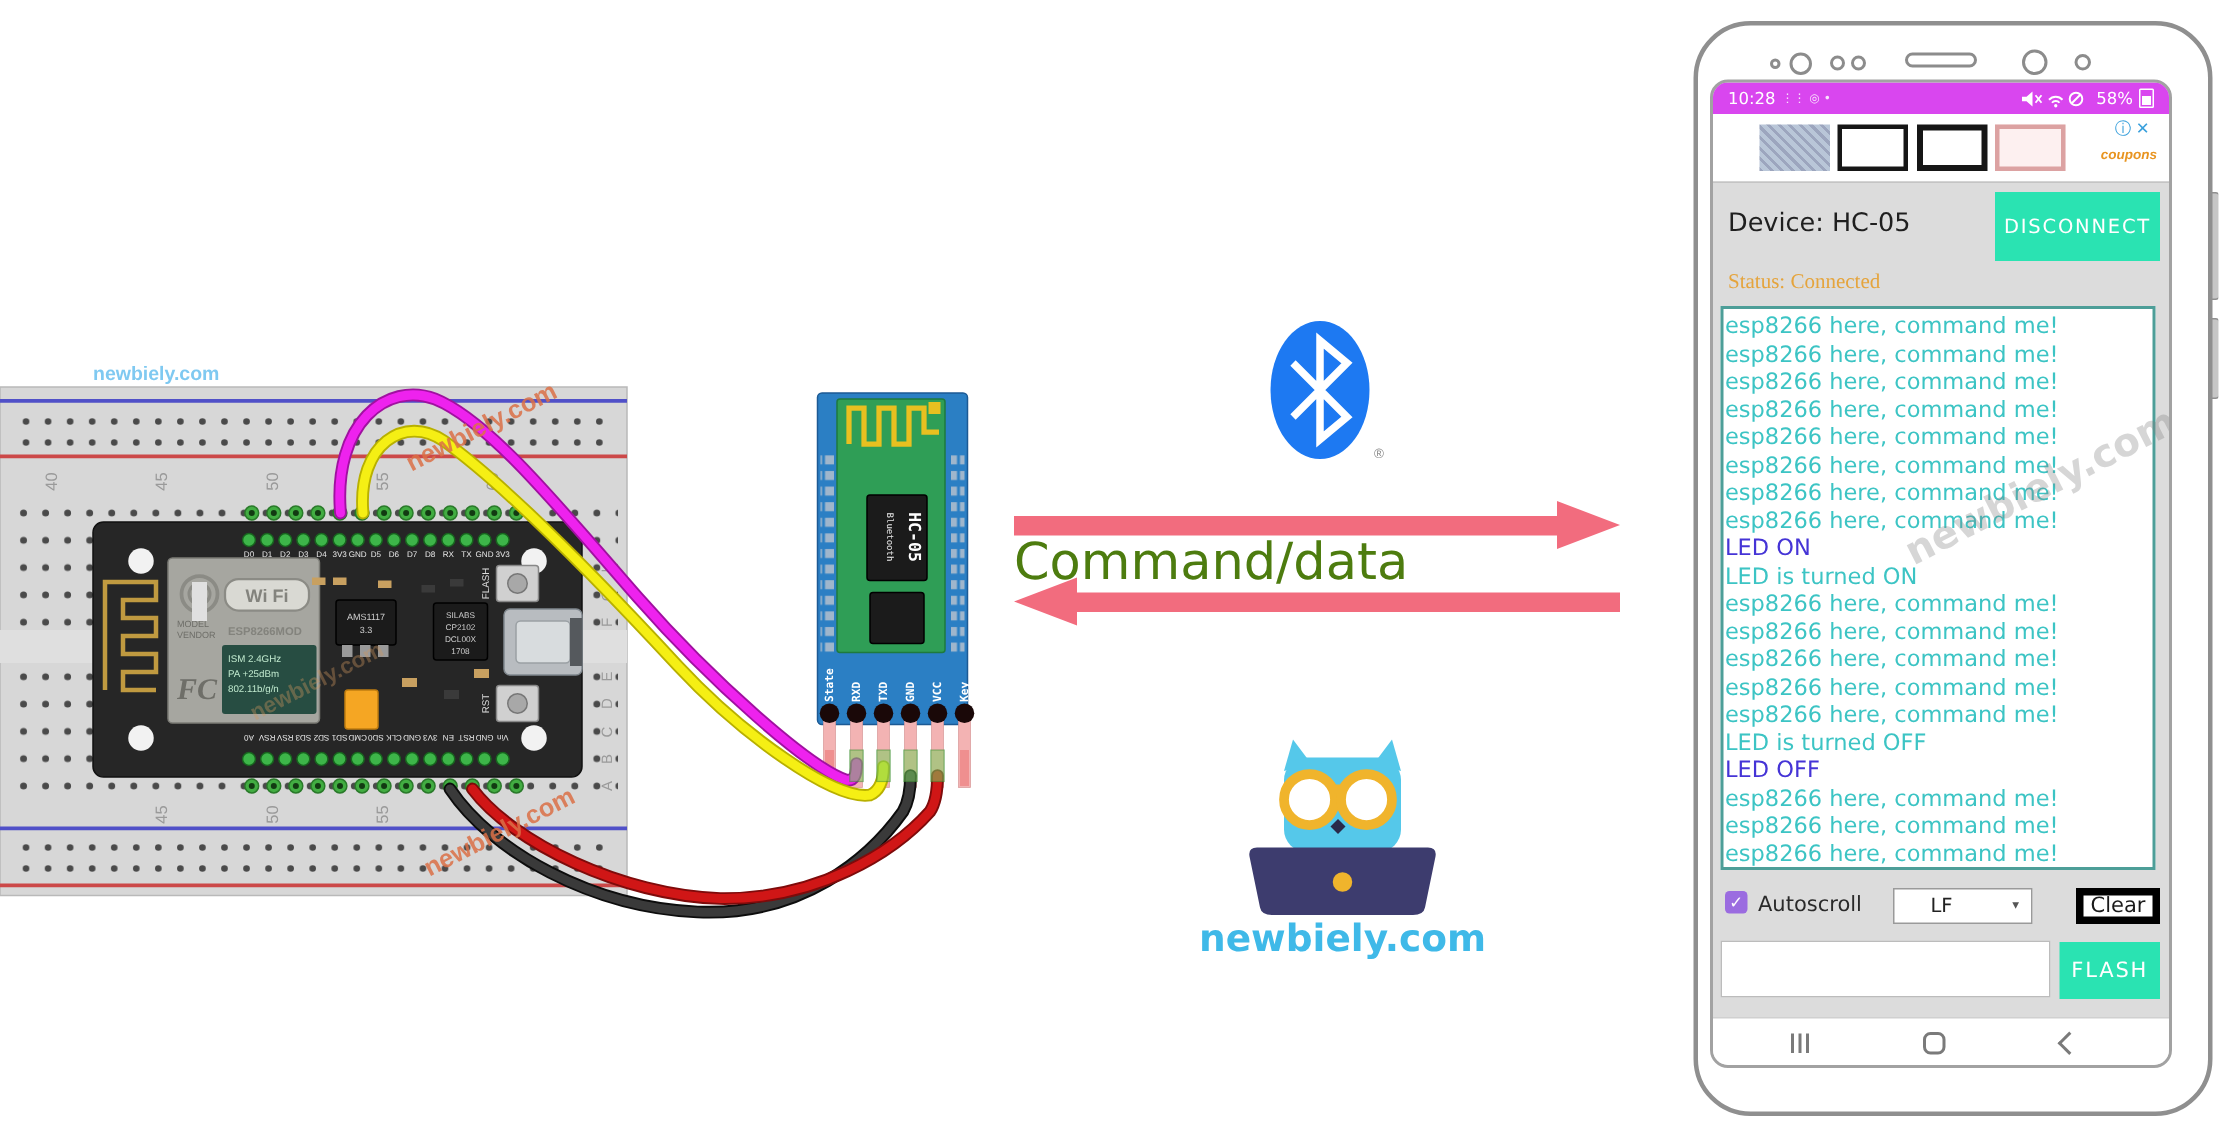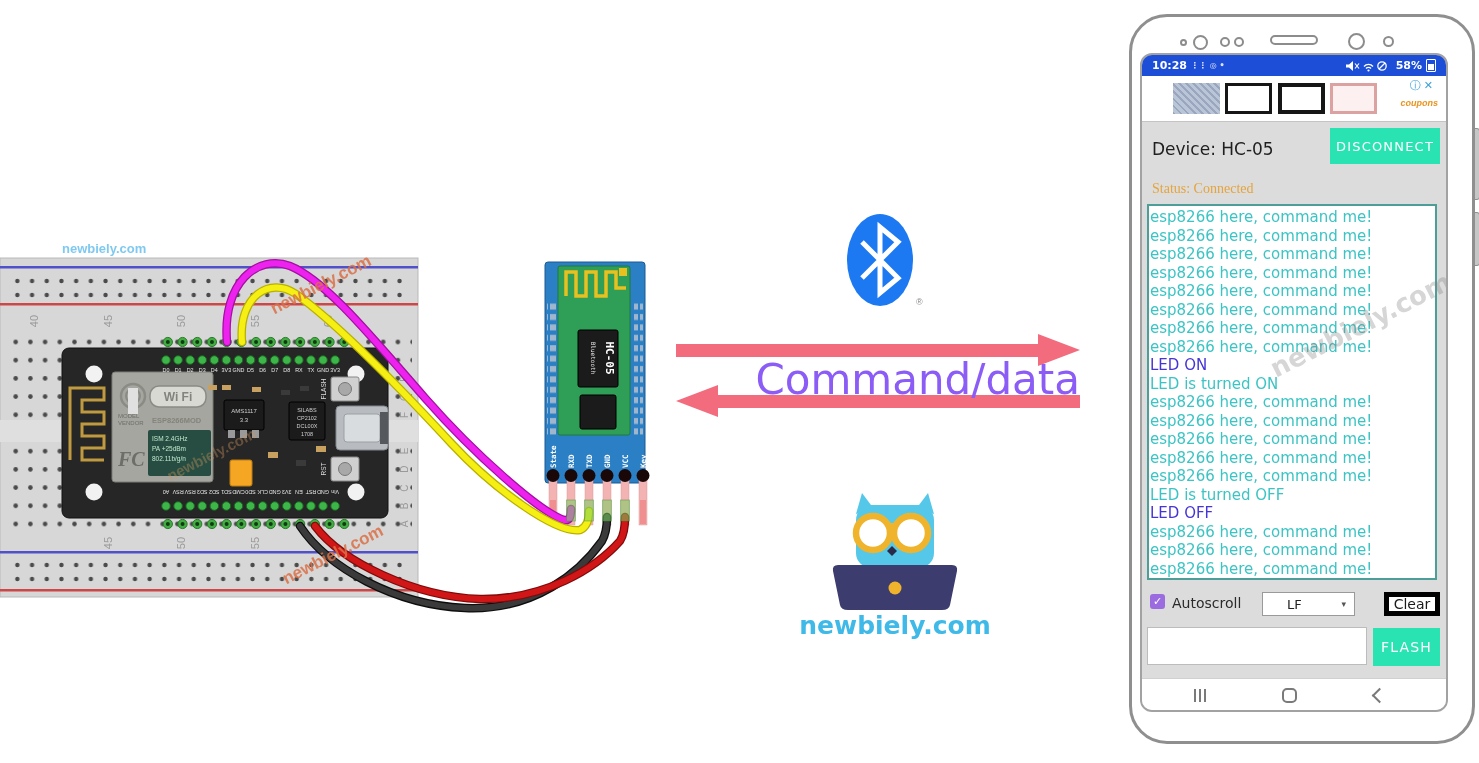--- a/index.html
+++ b/index.html
@@ -2,59 +2,59 @@
 <html><head>
 <meta charset="utf-8">
 <style>
   html,body{margin:0;padding:0;background:#fff;}
   .stage{position:relative;width:1479px;height:763px;background:#fff;overflow:hidden;
          font-family:"Liberation Sans",sans-serif;}
   .diagram-svg{position:absolute;left:0;top:0;}
 
   .main-title{position:absolute;left:430px;top:170px;width:390px;text-align:center;
     font-size:28px;font-weight:bold;color:#189dd9;letter-spacing:.2px;}
-  .flow-label{position:absolute;left:676px;top:355px;width:404px;text-align:right;
-    font-size:42px;color:#8b5cf6;font-family:"DejaVu Sans",sans-serif;}
+  .flow-label{position:absolute;left:676px;top:355px;width:404px;text-align:left;
+    font-size:34px;color:#4d7c0f;font-family:"DejaVu Sans",sans-serif;}
   .brand-text{position:absolute;left:790px;top:611px;width:210px;text-align:center;
     font-size:25px;font-weight:bold;color:#3fb9e8;font-family:"DejaVu Sans",sans-serif;}
 
   .wm{position:absolute;font-weight:bold;white-space:nowrap;transform-origin:left center;}
   .wm-topleft{left:62px;top:241px;font-size:13px;color:#7fc9f1;}
   .wm-bb-top{left:272px;top:300px;font-size:17px;color:rgba(219,112,70,.85);transform:rotate(-27deg);}
   .wm-bb-bottom{left:284px;top:570px;font-size:17px;color:rgba(219,112,70,.85);transform:rotate(-27deg);}
   .wm-esp{left:168px;top:468px;font-size:15px;color:rgba(205,150,95,.38);transform:rotate(-27deg);}
 
   
   .side-btn{position:absolute;background:#c6c6c6;border:1px solid #8f8f8f;border-radius:3px;}
   .phone{position:absolute;left:1129px;top:14px;width:346px;height:730px;background:#fff;
     border:3px solid #8f8f8f;border-radius:38px;box-sizing:border-box;}
   .sensor{position:absolute;border:2px solid #8c8c8c;background:#fff;border-radius:50%;box-sizing:border-box;}
   .speaker{position:absolute;border:2px solid #8c8c8c;background:#fff;border-radius:6px;box-sizing:border-box;}
   .screen{position:absolute;left:8px;top:36px;width:308px;height:659px;border:2px solid #a2a2a2;
     border-radius:12px;box-sizing:border-box;overflow:hidden;background:#dcdcdc;}
-  .statusbar{position:absolute;left:0;top:0;width:100%;height:21px;background:#1d4ed8;color:#fff;
+  .statusbar{position:absolute;left:0;top:0;width:100%;height:21px;background:#d946ef;color:#fff;
     display:flex;align-items:center;justify-content:space-between;padding:0 10px;box-sizing:border-box;
-    font-size:11px;font-family:"DejaVu Sans",sans-serif;font-weight:bold;}
+    font-size:11px;font-family:"DejaVu Sans",sans-serif;}
   .sb-left,.sb-right{display:flex;align-items:center;gap:4px;}
   .battery{width:8px;height:11px;border:1px solid #fff;border-radius:1px;position:relative;}
   .battery::after{content:"";position:absolute;left:1px;right:1px;bottom:1px;height:55%;background:#fff;}
   .adbar{position:absolute;left:0;top:21px;width:100%;height:45px;background:#fff;}
   .thumb{position:absolute;top:7px;width:47px;height:31px;box-sizing:border-box;}
   .thumb1{left:31px;background:#b9c6d8;background-image:repeating-linear-gradient(45deg,rgba(90,90,130,.30) 0 2px,transparent 2px 5px);}
   .thumb2{left:83px;background:#fff;border:3px solid #161616;}
   .thumb3{left:136px;background:#fff;border:4px solid #161616;}
   .thumb4{left:188px;background:#fdf0f0;border:3px solid #dca2a2;}
   .ad-icons{position:absolute;right:10px;top:2px;color:#3aa0dc;font-size:11px;letter-spacing:3px;}
   .ad-coupons{position:absolute;right:8px;top:22px;font-size:9px;font-weight:bold;color:#e89420;font-style:italic;}
   .appbg{position:absolute;left:0;top:66px;width:100%;height:557px;background:#dcdcdc;border-top:1px solid #c4c4c4;}
   .device-label{position:absolute;left:10px;top:84px;font-size:17px;color:#1f1f1f;
     font-family:"DejaVu Sans",sans-serif;}
   .btn-teal{background:#2ae3b2;color:#fff;border:none;display:flex;align-items:center;justify-content:center;
     font-family:"DejaVu Sans",sans-serif;}
-  .disconnect{position:absolute;left:188px;top:73px;width:110px;height:36px;font-size:13px;letter-spacing:1.2px;}
+  .disconnect{position:absolute;left:188px;top:73px;width:110px;height:46px;font-size:13px;letter-spacing:1.2px;}
   .status-text{position:absolute;left:10px;top:126px;font-size:14px;color:#e5a43c;
     font-family:Liberation Serif, serif;}
   .terminal{position:absolute;left:5px;top:149px;width:290px;height:376px;background:#fff;
     border:2px solid #4d9e98;box-sizing:border-box;overflow:hidden;padding:2px 1px;}
   .tline{font-size:15px;line-height:18.5px;color:#3cc4c4;font-family:"DejaVu Sans",sans-serif;white-space:nowrap;}
   .tline.cmd{color:#4534d6;}
   .wm-phone{position:absolute;left:130px;top:300px;font-size:26px;font-weight:bold;
     color:rgba(128,128,128,.32);transform:rotate(-27deg);transform-origin:left center;white-space:nowrap;
     font-family:"DejaVu Sans",sans-serif;}
   .checkbox{position:absolute;left:8px;top:539px;width:15px;height:15px;background:#9b6ce0;border-radius:3px;

